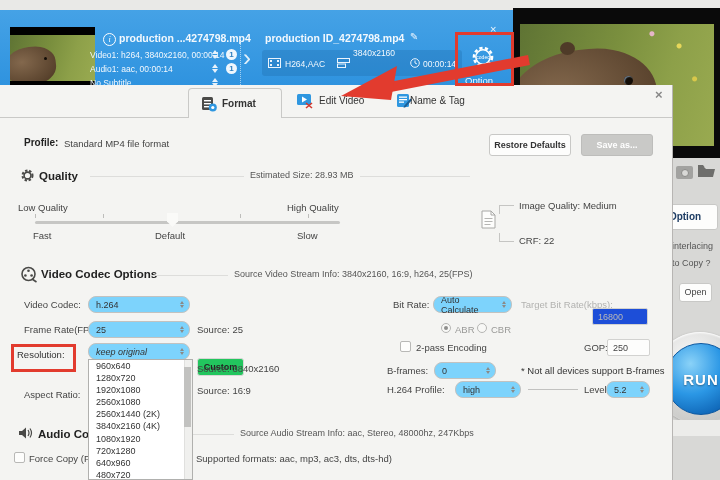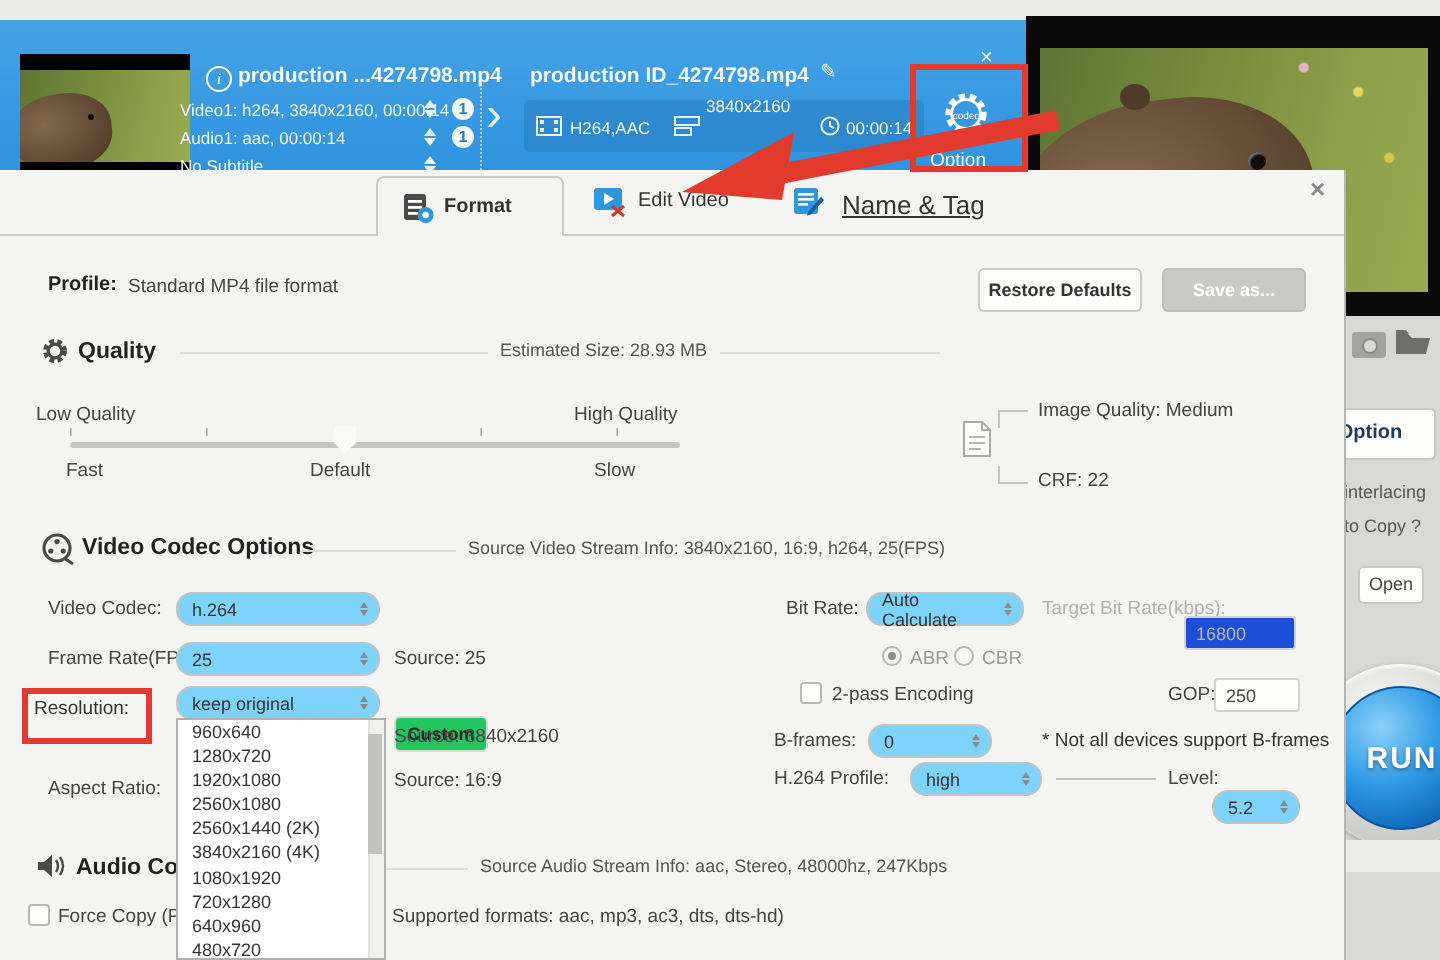--- a/index.html
+++ b/index.html
@@ -187,21 +187,21 @@
       <div class="abs t" style="left:23px;top:2px;font-size:10px;color:#333;">Edit Video</div>
     </div>
     <div class="abs" style="left:396px;top:8px;width:78px;height:22px;">
       <svg class="abs" style="left:0;top:0;" width="17" height="16" viewBox="0 0 17 16">
         <rect x="1" y="1" width="12" height="13" rx="1.5" fill="#2f97e0"></rect>
         <rect x="3" y="3.5" width="8" height="1.3" fill="#fff"></rect>
           <rect x="3" y="6" width="8" height="1.3" fill="#fff"></rect>
           <rect x="3" y="8.5" width="5" height="1.3" fill="#fff"></rect>
         <path d="M8 13 L14.5 5.5 L16 7 L9.5 14.3 L7.6 14.8 Z" fill="#1b5f96"></path>
       </svg>
-      <div class="abs t" style="left:25px;top:2px;font-size:13px;color:#333;text-decoration:underline;">Name &amp; Tag</div>
+      <div class="abs t" style="left:14px;top:2px;font-size:10px;color:#333;">Name &amp; Tag</div>
     </div>
     <div class="abs close-x" style="left:655px;top:2px;font-size:13px;">×</div>
 
     <div class="abs t b" style="left:24px;top:52px;font-size:10px;color:#222;">Profile:</div>
     <div class="abs t" style="left:64px;top:53px;">Standard MP4 file format</div>
     <div class="abs btn" style="left:489px;top:49px;width:80px;height:20px;line-height:20px;">Restore Defaults</div>
     <div class="abs btn-gray" style="left:581px;top:49px;width:70px;height:20px;line-height:20px;">Save as...</div>
 
     <svg class="abs" style="left:20px;top:83px;" width="15" height="15" viewBox="0 0 15 15">
       <circle cx="7.5" cy="7.5" r="5" fill="none" stroke="#4a4a48" stroke-width="2" stroke-dasharray="2.4 1.7"></circle>
@@ -258,21 +258,21 @@
     <div class="abs sel" style="left:88px;top:236px;width:102px;">
       <span>25</span>
       <span class="ud">
           <i class="tu"></i>
           <i class="td"></i>
         </span>
     </div>
     <div class="abs t" style="left:197px;top:239px;">Source: 25</div>
 
     <div class="abs t" style="left:17px;top:264px;color:#333;">Resolution:</div>
-    <div class="abs sel" style="left:88px;top:258px;width:102px;">
+    <div class="abs sel" style="left:88px;top:258px;width:102px;font-style:italic;">
       <span>keep original</span>
       <span class="ud">
           <i class="tu"></i>
           <i class="td"></i>
         </span>
     </div>
     <div class="abs btn" style="left:197px;top:259px;width:45px;height:16px;line-height:16px;background:#22c55e;border-color:#d8d8d6;color:#222;margin-top:14px;">Custom</div>
     <div class="abs t" style="left:197px;top:278px;">Source: 3840x2160</div>
 
     <div class="abs t" style="left:24px;top:304px;">Aspect Ratio:</div>
@@ -314,21 +314,21 @@
     <div class="abs t" style="left:387px;top:299px;">H.264 Profile:</div>
     <div class="abs sel" style="left:455px;top:296px;width:66px;">
       <span>high</span>
       <span class="ud">
           <i class="tu"></i>
           <i class="td"></i>
         </span>
     </div>
     <div class="abs rule" style="left:528px;top:304px;width:50px;background:#c2c2c0;"></div>
     <div class="abs t" style="left:584px;top:299px;">Level:</div>
-    <div class="abs sel" style="left:606px;top:310px;width:44px;">
+    <div class="abs sel" style="left:606px;top:296px;width:44px;">
       <span>5.2</span>
       <span class="ud">
           <i class="tu"></i>
           <i class="td"></i>
         </span>
     </div>
 
     <svg class="abs" style="left:18px;top:341px;" width="15" height="14" viewBox="0 0 15 14">
       <polygon points="1,5 4,5 8,1.5 8,12.5 4,9 1,9" fill="#4a4a48"></polygon>
       <path d="M10 4 Q12 7 10 10 M12 2.5 Q15 7 12 11.5" fill="none" stroke="#4a4a48" stroke-width="1.2"></path>

